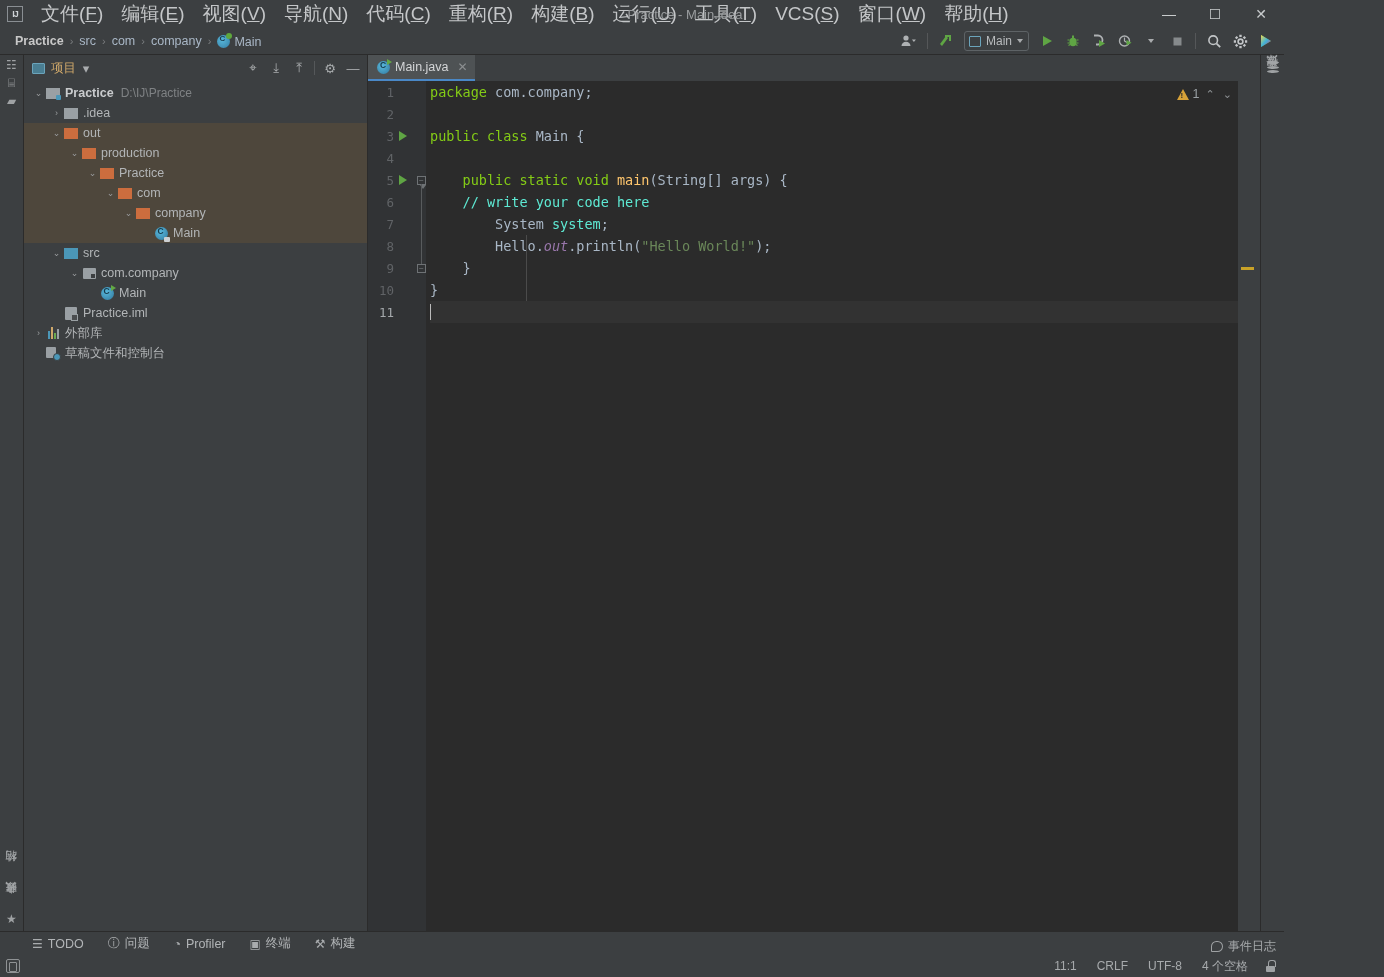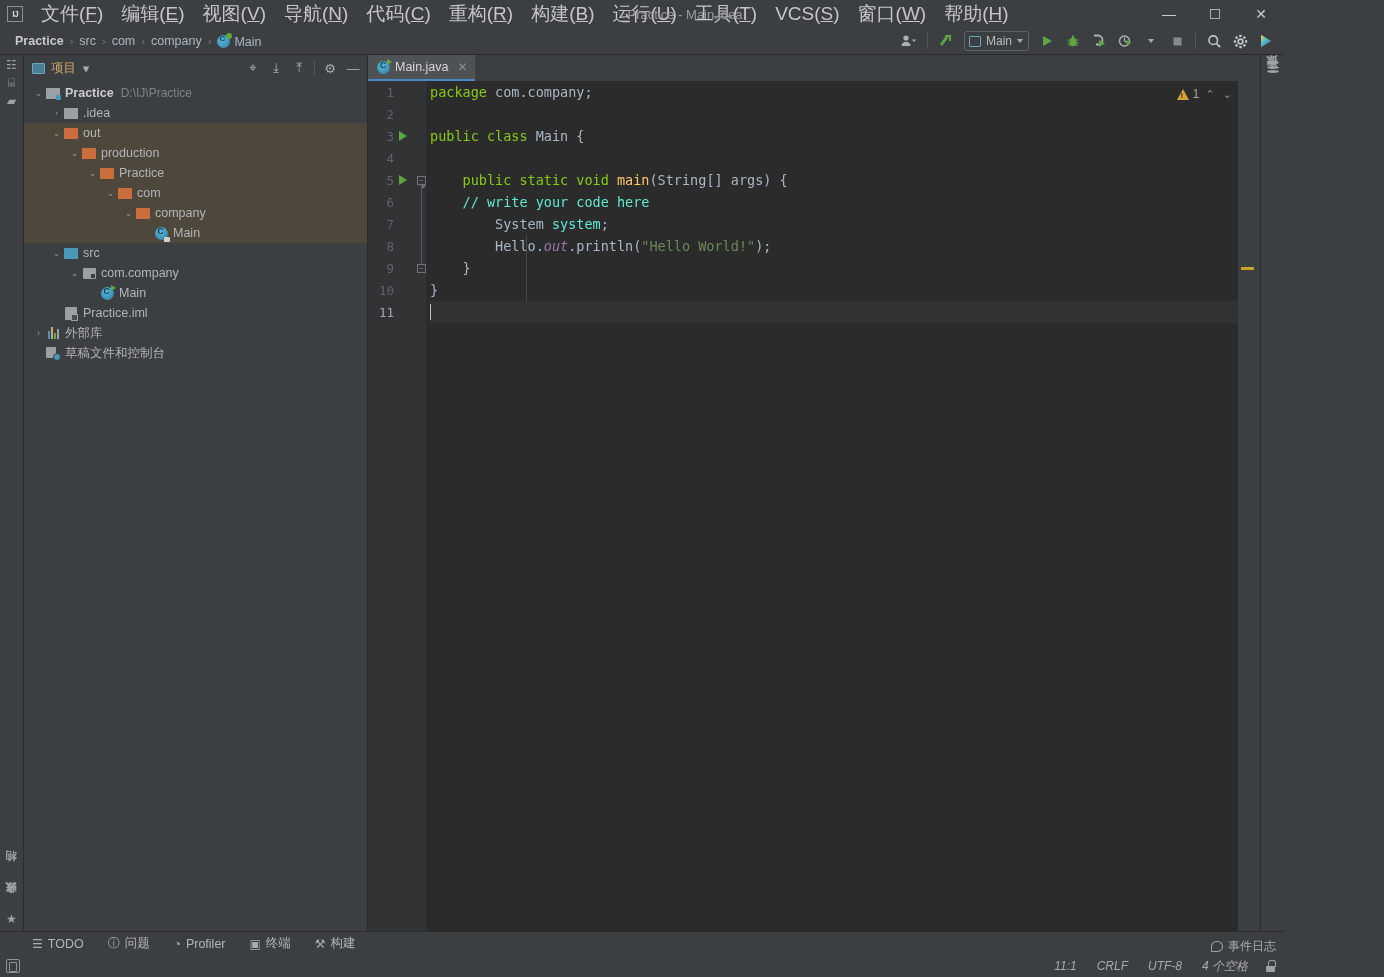--- a/index.html
+++ b/index.html
@@ -239,21 +239,21 @@
   .bb-item { display:flex; align-items:center; gap:5px; color:#b2b5b7; font-size:12.5px; padding: 1px 4px; border-radius:3px;}
   .bb-ico { color:#a9acae; font-size:12px; display:inline-flex; }
 
   
   .statusbar {
     height: 22px; flex: 0 0 22px; background: #3c3f41; display: flex; align-items: center;
     padding: 0 8px 0 6px; font-size: 12px; color: #a7aaac;
   }
   .sb-left-ico { width:14px;height:14px;border:1.3px solid #8f9294; border-radius:2px; position:relative;}
   .sb-left-ico::after{content:"";position:absolute;left:2px;top:1.5px;width:6px;height:8px;border:1.3px solid #8f9294;border-radius:1px;}
-  .sb-right { margin-left:auto; display:flex; align-items:center; gap: 14px; font-style: italic;}
+  .sb-right { margin-left:auto; display:flex; align-items:center; gap: 14px;}
   .sb-cell { color:#a7aaac; padding: 1px 3px; border-radius:2px;}
   .lock-ico { width:11px;height:12px;position:relative;}
   .lock-ico::before{content:"";position:absolute;left:1px;bottom:0;width:9px;height:6px;background:#9fa2a4;border-radius:1px;}
   .lock-ico::after{content:"";position:absolute;left:3px;top:0px;width:6px;height:6px;border:1.4px solid #9fa2a4;border-bottom:none;border-radius:3px 3px 0 0;}
 
   .eventlog { position:absolute; right: 8px; bottom: 22px; display:flex; align-items:center; gap:5px; color:#a7aaac; font-size:12px;}
   .balloon-ico { width:12px;height:11px;border:1.3px solid #9fa2a4; border-radius:6px 6px 6px 1px;}
 </style>
 </head>
 <body>

